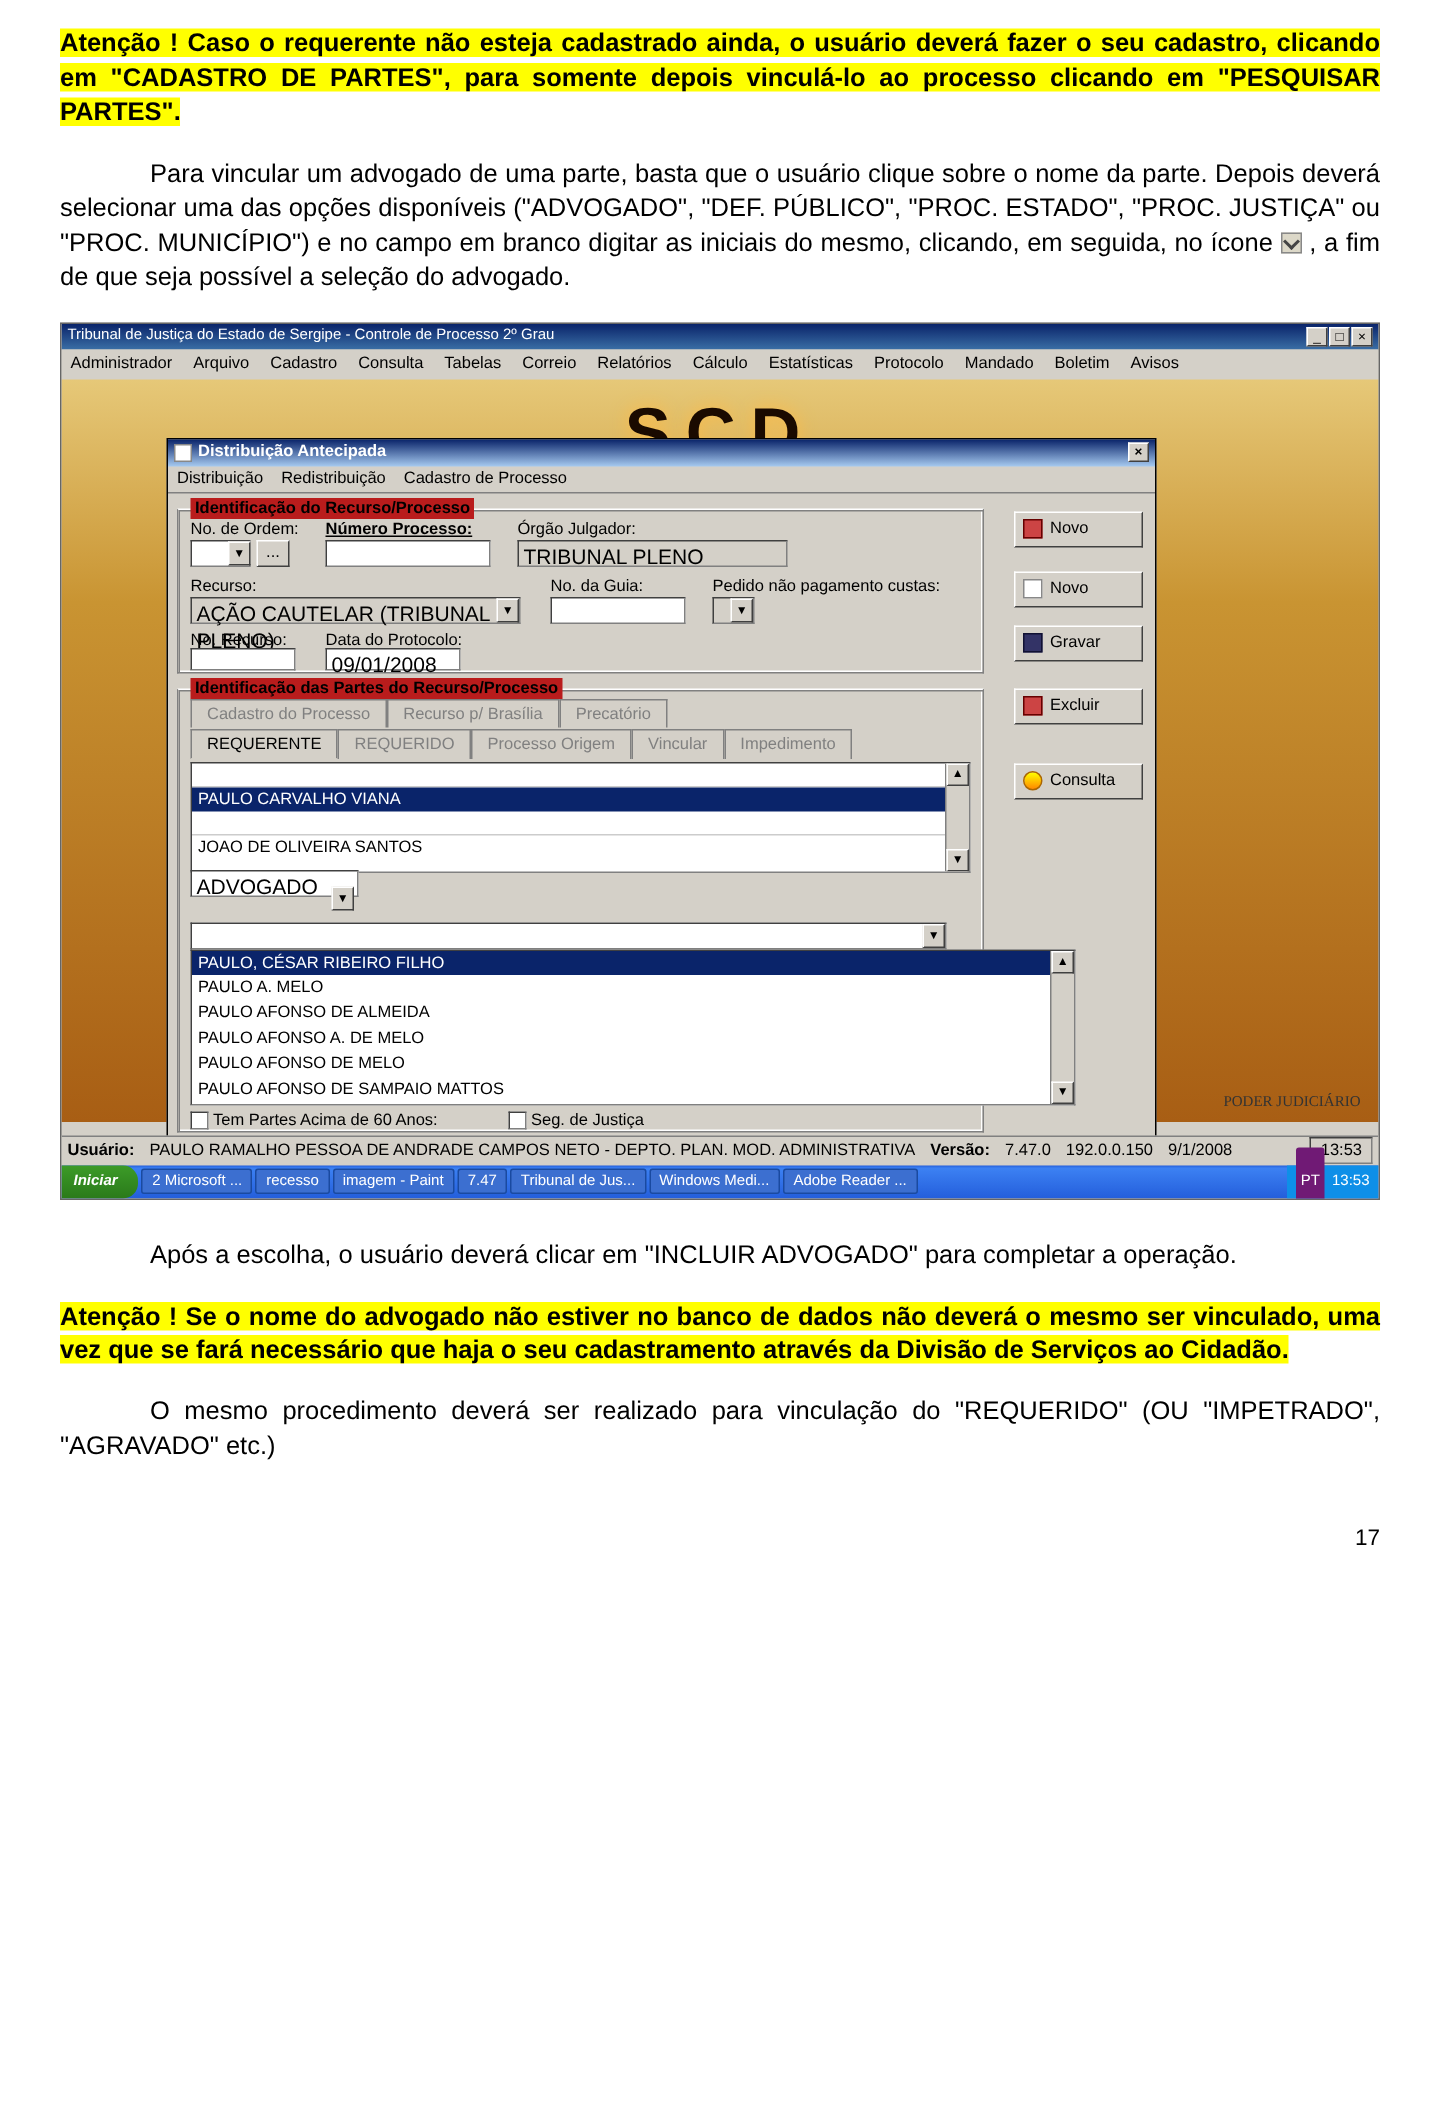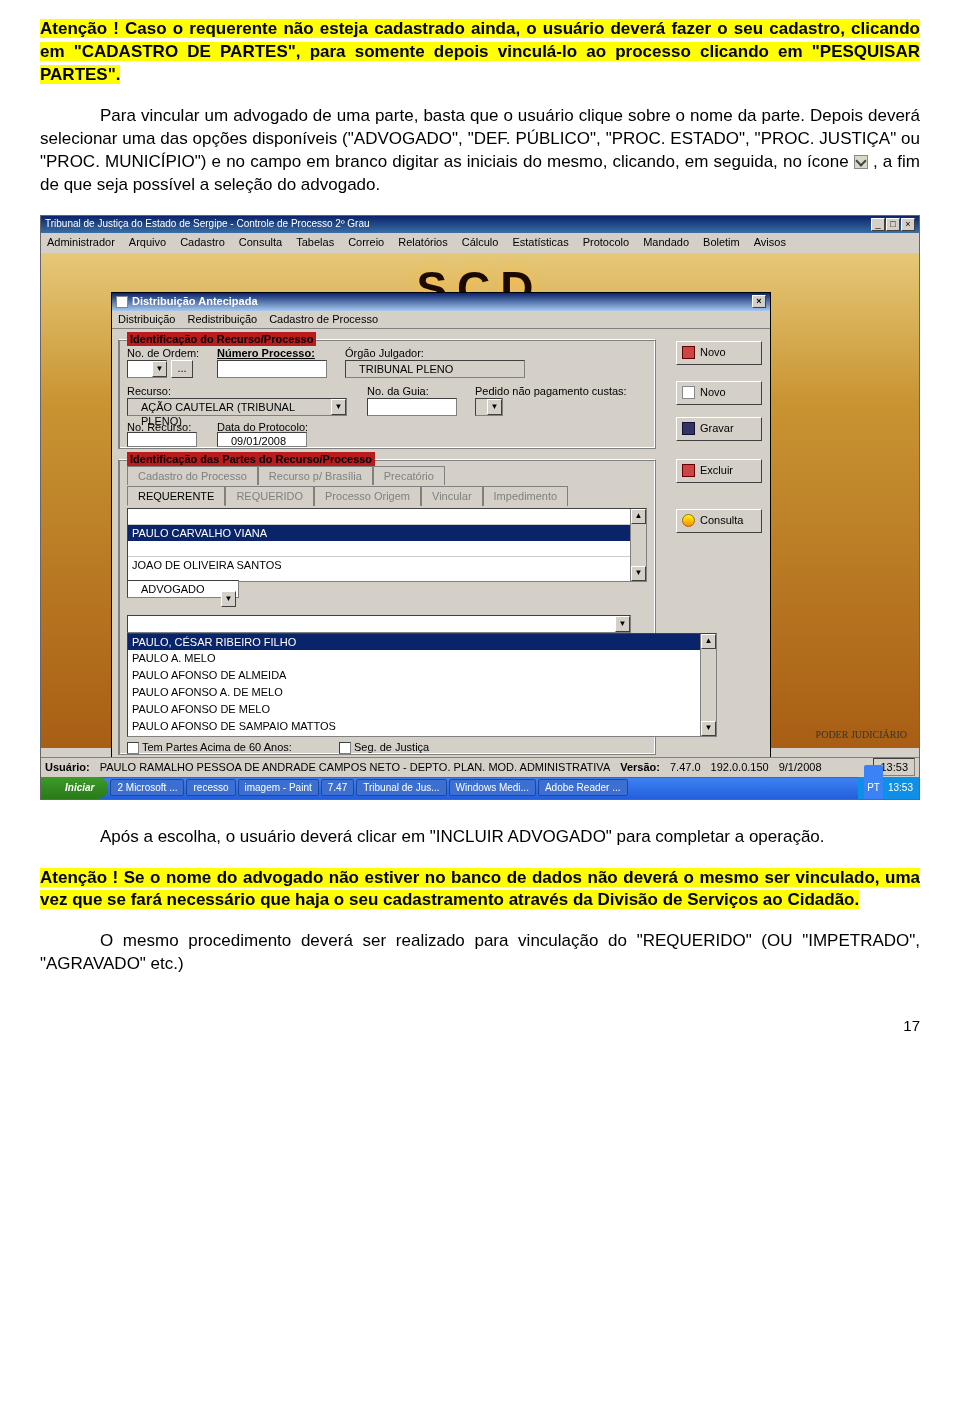--- a/index.html
+++ b/index.html
@@ -150,22 +150,22 @@
     font-weight: bold;
   }
   .lbl { font-size: 11px; color: #000; position: absolute; }
   .field {
     position: absolute;
     background: #fff;
     border: 1px solid #808080;
     border-top-color: #404040;
     border-left-color: #404040;
     height: 18px;
-    font-size: 11px;
-    padding: 1px 13px;
+    font-size: 14px;
+    padding: 1px 3px;
   }
   .field.ro { background: #d4d0c8; }
   .dropbtn {
     position: absolute;
     width: 15px; height: 16px;
     background: #d4d0c8;
     border: 1px solid #fff;
     border-right-color: #404040;
     border-bottom-color: #404040;
     text-align: center;
@@ -295,21 +295,21 @@
     height: 22px;
     background: linear-gradient(#245edb, #3c81f3 8%, #245edb);
     display: flex;
     align-items: center;
     font-size: 10px;
     color: #fff;
   }
   .startbtn {
     background: linear-gradient(#3c9b28, #2a7a1a);
     height: 100%;
-    padding: 0 14px 0 24px;
+    padding: 0 14px 0 8px;
     display: flex;
     align-items: center;
     font-style: italic;
     font-weight: bold;
     border-radius: 0 10px 10px 0;
     justify-content: center;
   }
   .taskbtn {
     background: #3c6fd0;
     border: 1px solid #1a4aa0;
@@ -525,21 +525,21 @@
       <span>Iniciar</span>
     </div>
     <div class="taskbtn">2 Microsoft ...</div>
     <div class="taskbtn">recesso</div>
     <div class="taskbtn">imagem - Paint</div>
     <div class="taskbtn">7.47</div>
     <div class="taskbtn">Tribunal de Jus...</div>
     <div class="taskbtn">Windows Medi...</div>
     <div class="taskbtn">Adobe Reader ...</div>
     <div class="tray">
-      <span style="background:#3b82f6;padding:16px 3px;border-radius:2px">PT</span>
+      <span style="background:#701a75;padding:16px 3px;border-radius:2px">PT</span>
       <span>13:53</span>
     </div>
   </div>
 </div>
 
 <p class="para indent">Após a escolha, o usuário deverá clicar em "INCLUIR ADVOGADO" para completar a operação.</p>
 
 <p class="para">
   <span class="hl"><span>Atenção ! </span><span>Se o nome do advogado não estiver no banco de dados não deverá o mesmo ser vinculado, uma vez que se fará necessário que haja o seu cadastramento através da Divisão de Serviços ao Cidadão.</span></span>
 </p>

